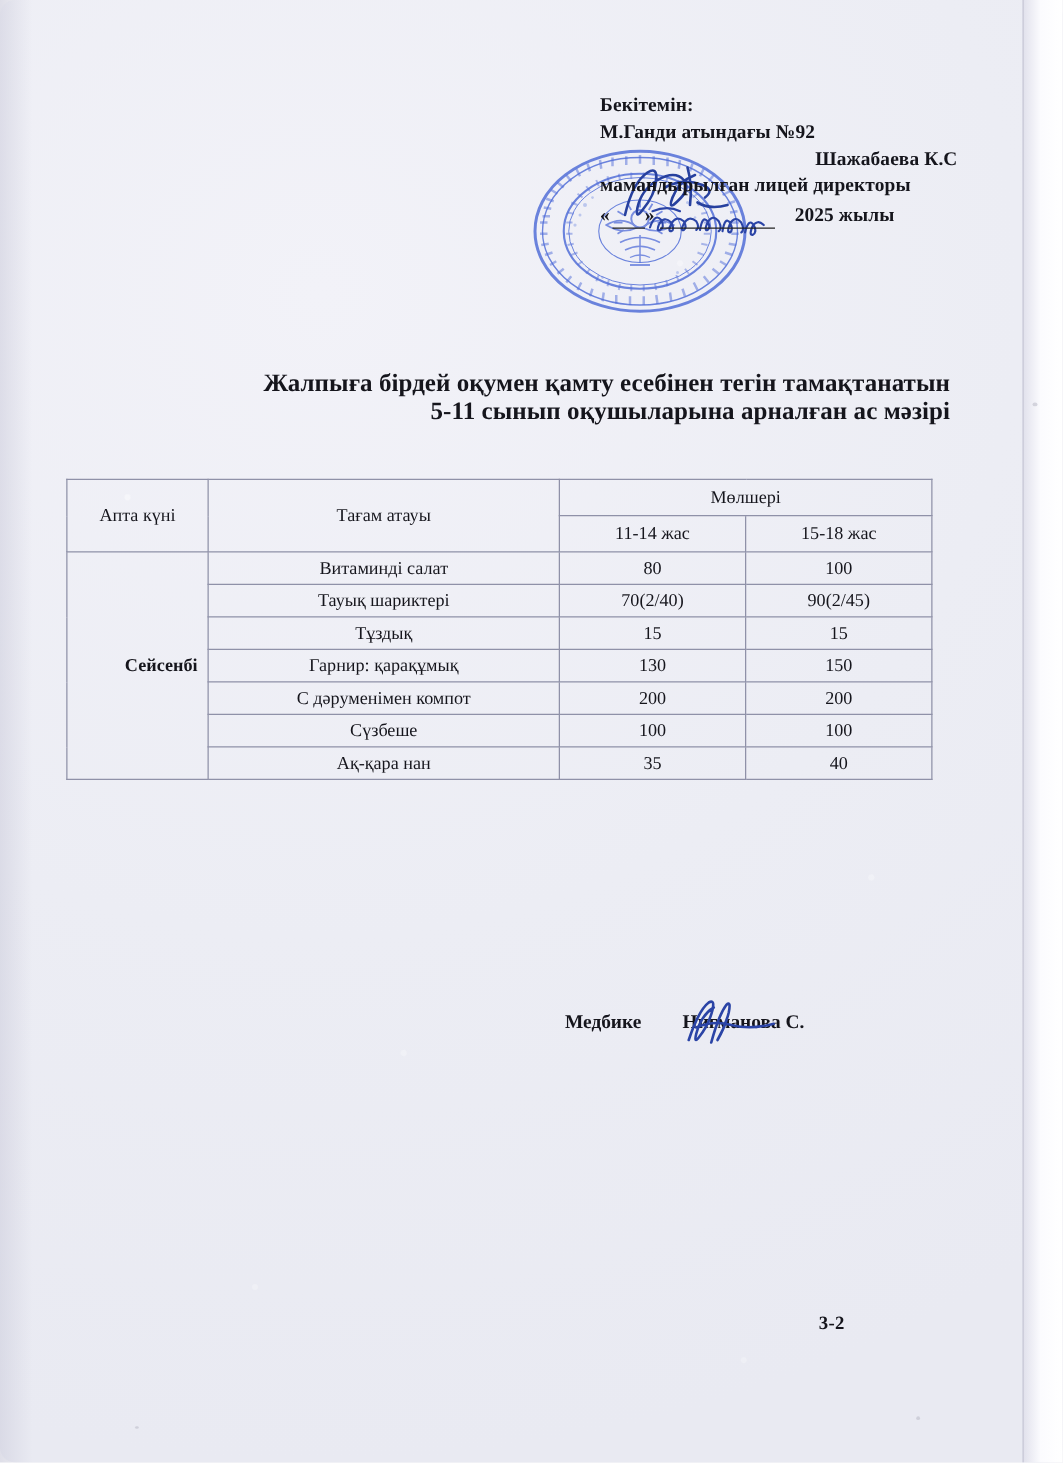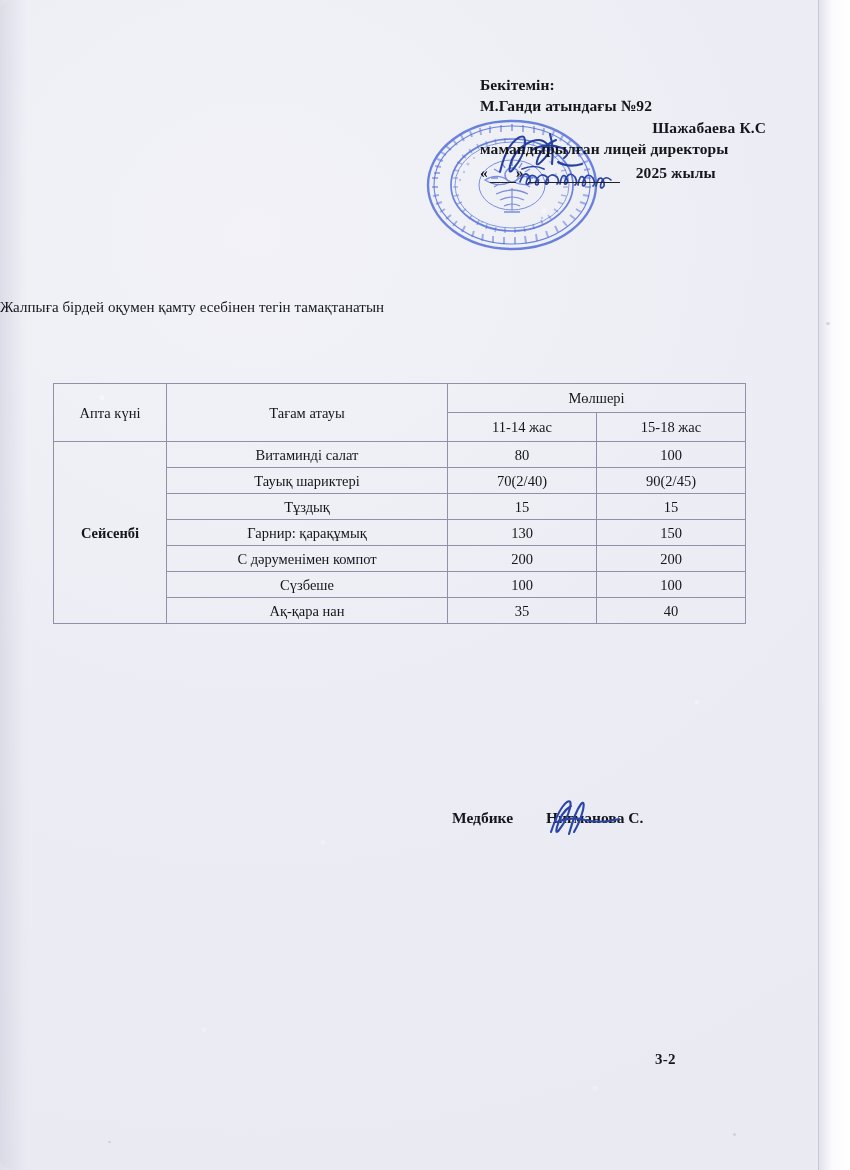--- a/index.html
+++ b/index.html
@@ -142,23 +142,23 @@
     z-index: 3;
     pointer-events: none;
   }
 
   
   .doc-title {
     position: absolute;
     left: 0;
     top: 296px;
     width: 760px;
-    text-align: left;
-    font-weight: normal;
-    font-size: 15px;
+    text-align: right;
+    font-weight: bold;
+    font-size: 20px;
     line-height: 22px;
     letter-spacing: .05px;
   }
 
   
   .menu-table-wrap {
     position: absolute;
     left: 53px;
     top: 383px;
     width: 692px;
@@ -187,21 +187,21 @@
   .col-day   { width: 113px; }
   .col-dish  { width: 281px; }
   .col-a1    { width: 149px; }
   .col-a2    { width: 149px; }
 
   th.th-day, th.th-dish {
     vertical-align: middle;
   }
   td.day-cell {
     font-weight: bold;
-    text-align: center;
+    text-align: right;
     vertical-align: top;
     padding-top: 4px;
   }
   td.dish-cell {
     text-align: center;
   }
   td.amt-cell {
     text-align: center;
     padding-left: 9px;
   }
@@ -322,20 +322,21 @@
                Q25 12 31 17 Q34 22 31 24 Q28 25 31 19 Q35 12 41 17 Q44 22 41 24"></path>
       <path d="M44 24 Q46 12 50 17 Q53 22 50 24 Q47 25 50 18 Q54 11 59 17 Q62 23 59 25"></path>
       <path d="M62 25 Q64 13 68 18 Q71 24 68 26 Q65 26 68 19 Q72 12 77 18 Q80 24 77 26"></path>
       <path d="M80 26 Q83 14 87 20 Q90 26 86 28 Q83 28 86 21 Q90 15 95 20"></path>
       <path d="M6 9 Q18 4 28 9"></path>
     </g>
   </svg>
 
   <div class="doc-title">
     <div>Жалпыға бірдей оқумен қамту есебінен тегін тамақтанатын</div>
+    <div>5-11 сынып оқушыларына арналған ас мәзірі</div>
   </div>
 
   <div class="menu-table-wrap">
     <table class="menu">
       <colgroup>
         <col class="col-day">
           <col class="col-dish">
           <col class="col-a1">
           <col class="col-a2">
       </colgroup>

